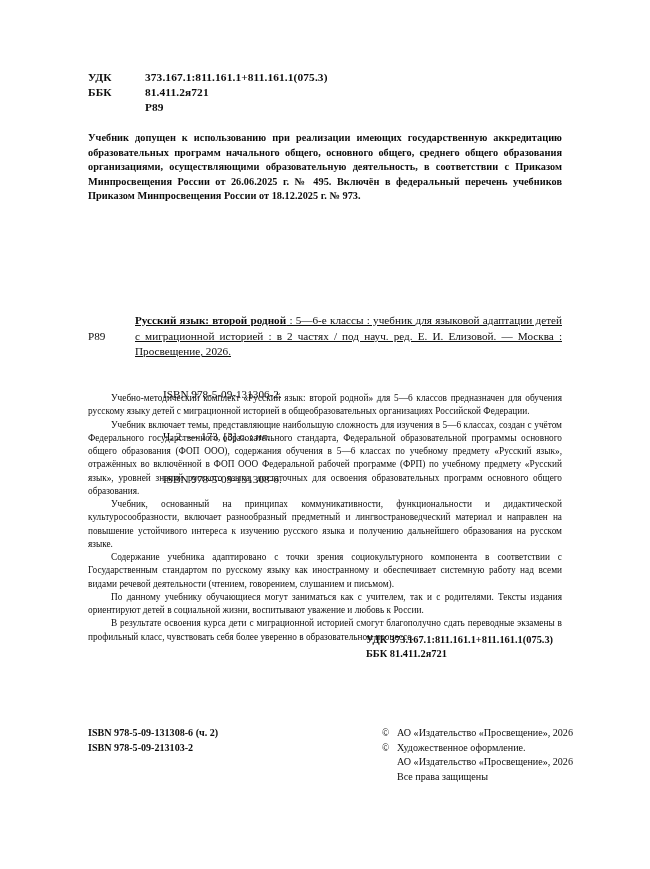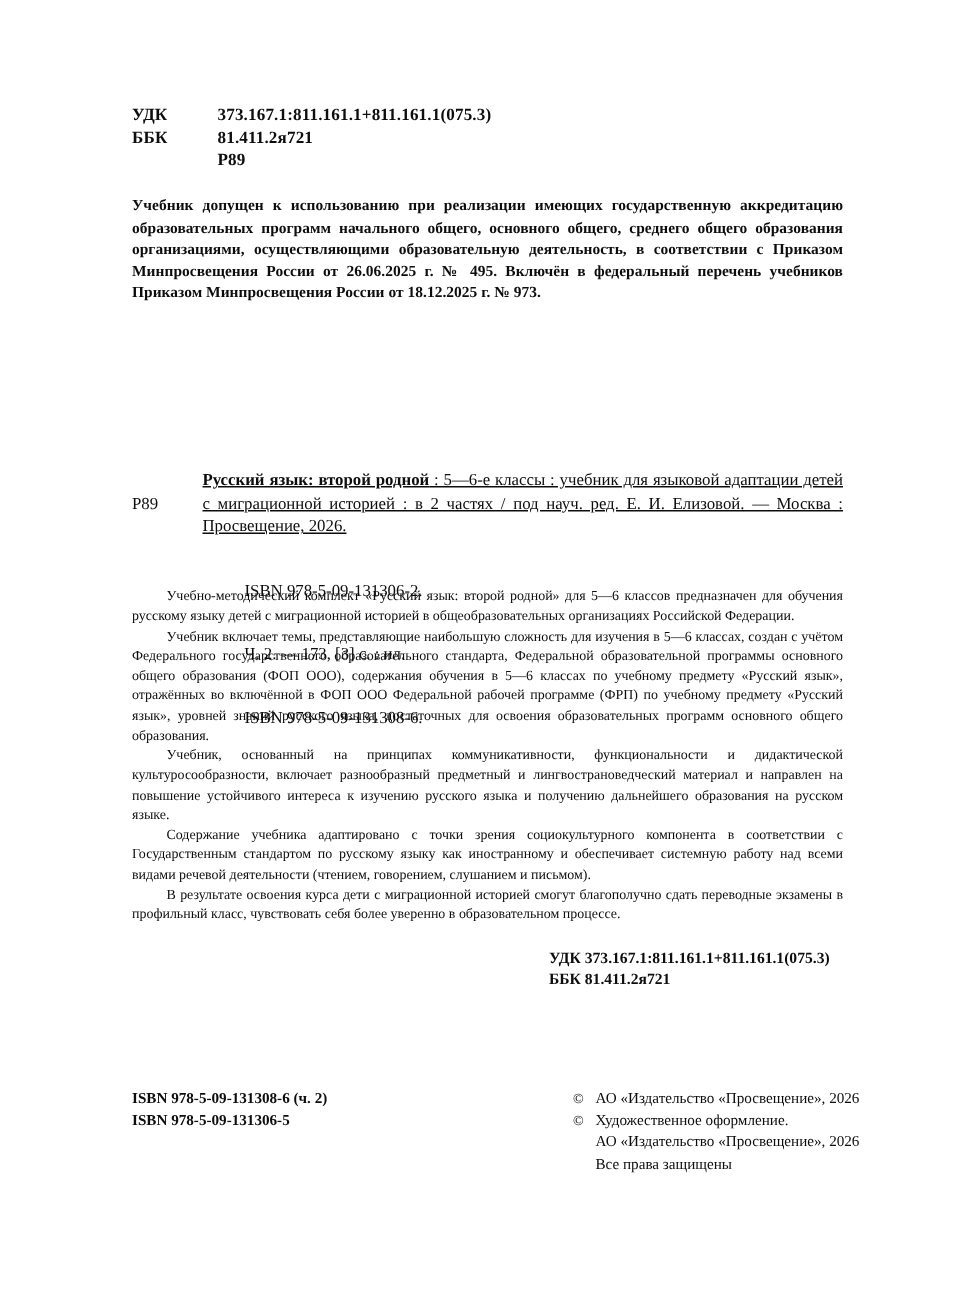--- a/index.html
+++ b/index.html
@@ -181,32 +181,33 @@
     <div class="isbn-line">ISBN 978-5-09-131306-2.</div>
     <div class="isbn-line">Ч. 2. — 173, [3] с. : ил.</div>
     <div class="isbn-line">ISBN 978-5-09-131308-6.</div>
   </div>
 
   <div class="annotation">
     <p>Учебно-методический комплект «Русский язык: второй родной» для 5—6 классов предназначен для обучения русскому языку детей с миграционной историей в общеобразовательных организациях Российской Федерации.</p>
     <p>Учебник включает темы, представляющие наибольшую сложность для изучения в 5—6 классах, создан с учётом Федерального государственного образовательного стандарта, Федеральной образовательной программы основного общего образования (ФОП ООО), содержания обучения в 5—6 классах по учебному предмету «Русский язык», отражённых во включённой в ФОП ООО Федеральной рабочей программе (ФРП) по учебному предмету «Русский язык», уровней знаний русского языка, достаточных для освоения образовательных программ основного общего образования.</p>
     <p>Учебник, основанный на принципах коммуникативности, функциональности и дидактической культуросообразности, включает разнообразный предметный и лингвострановедческий материал и направлен на повышение устойчивого интереса к изучению русского языка и получению дальнейшего образования на русском языке.</p>
     <p>Содержание учебника адаптировано с точки зрения социокультурного компонента в соответствии с Государственным стандартом по русскому языку как иностранному и обеспечивает системную работу над всеми видами речевой деятельности (чтением, говорением, слушанием и письмом).</p>
+    <p>По данному учебнику обучающиеся могут заниматься как с учителем, так и с родителями. Тексты издания ориентируют детей в социальной жизни, воспитывают уважение и любовь к России.</p>
     <p>В результате освоения курса дети с миграционной историей смогут благополучно сдать переводные экзамены в профильный класс, чувствовать себя более уверенно в образовательном процессе.</p>
   </div>
 
   <div class="codes-bottom">
     <div>УДК 373.167.1:811.161.1+811.161.1(075.3)</div>
     <div>ББК 81.411.2я721</div>
   </div>
 
   <div class="footer">
     <div class="footer-left">
       <div>ISBN 978-5-09-131308-6 (ч. 2)</div>
-      <div>ISBN 978-5-09-131306-5</div>
+      <div>ISBN 978-5-09-213103-2</div>
     </div>
     <div class="footer-right">
       <div class="cr-row">
         <span class="cr-sym">©</span>
         <span>АО «Издательство «Просвещение», 2026</span>
       </div>
       <div class="cr-row">
         <span class="cr-sym">©</span>
         <span>Художественное оформление.</span>
       </div>

